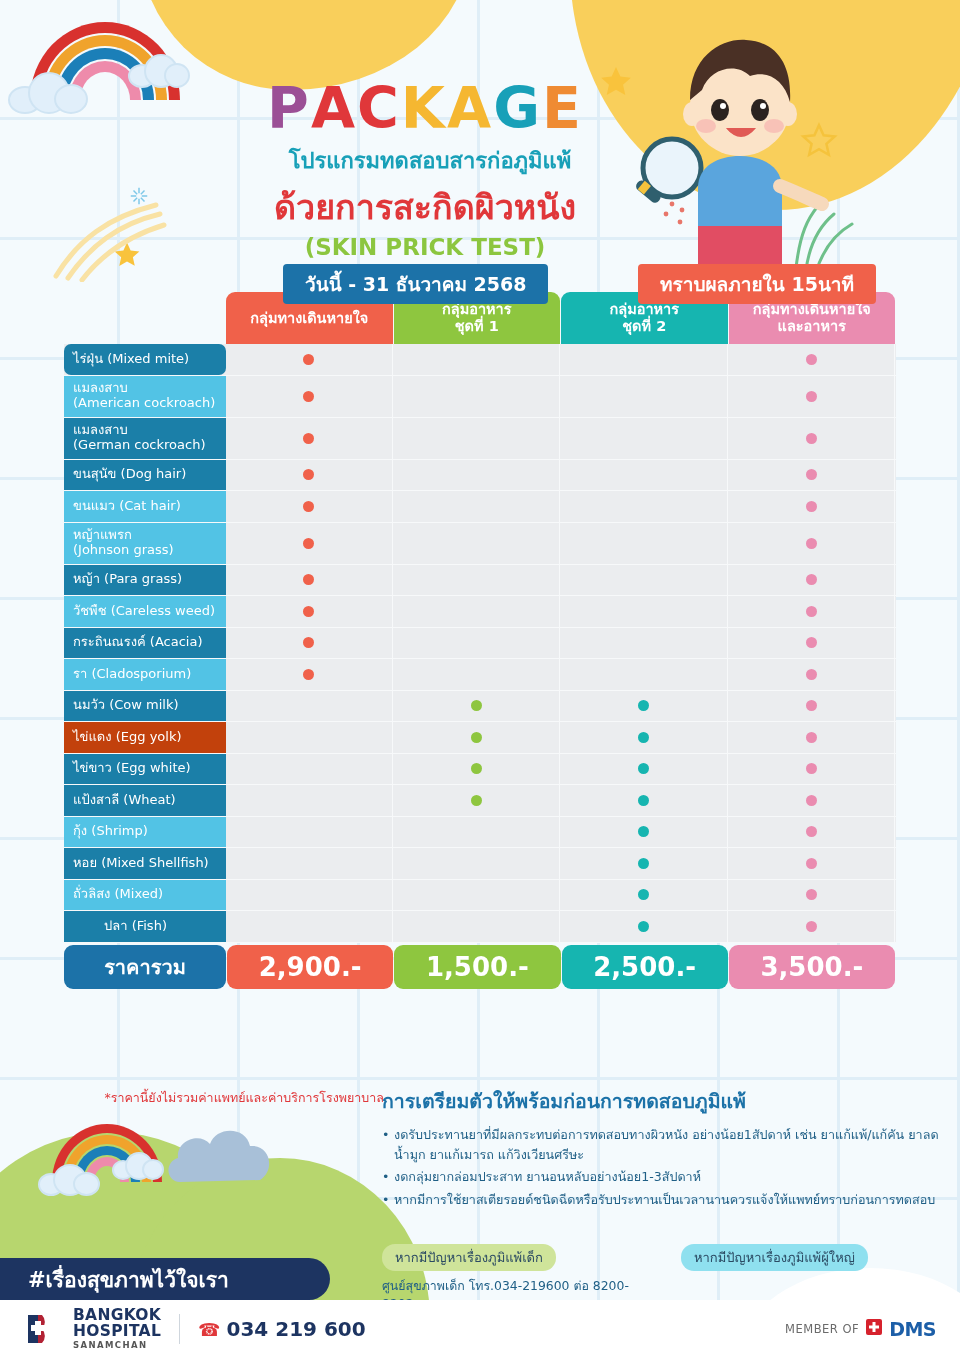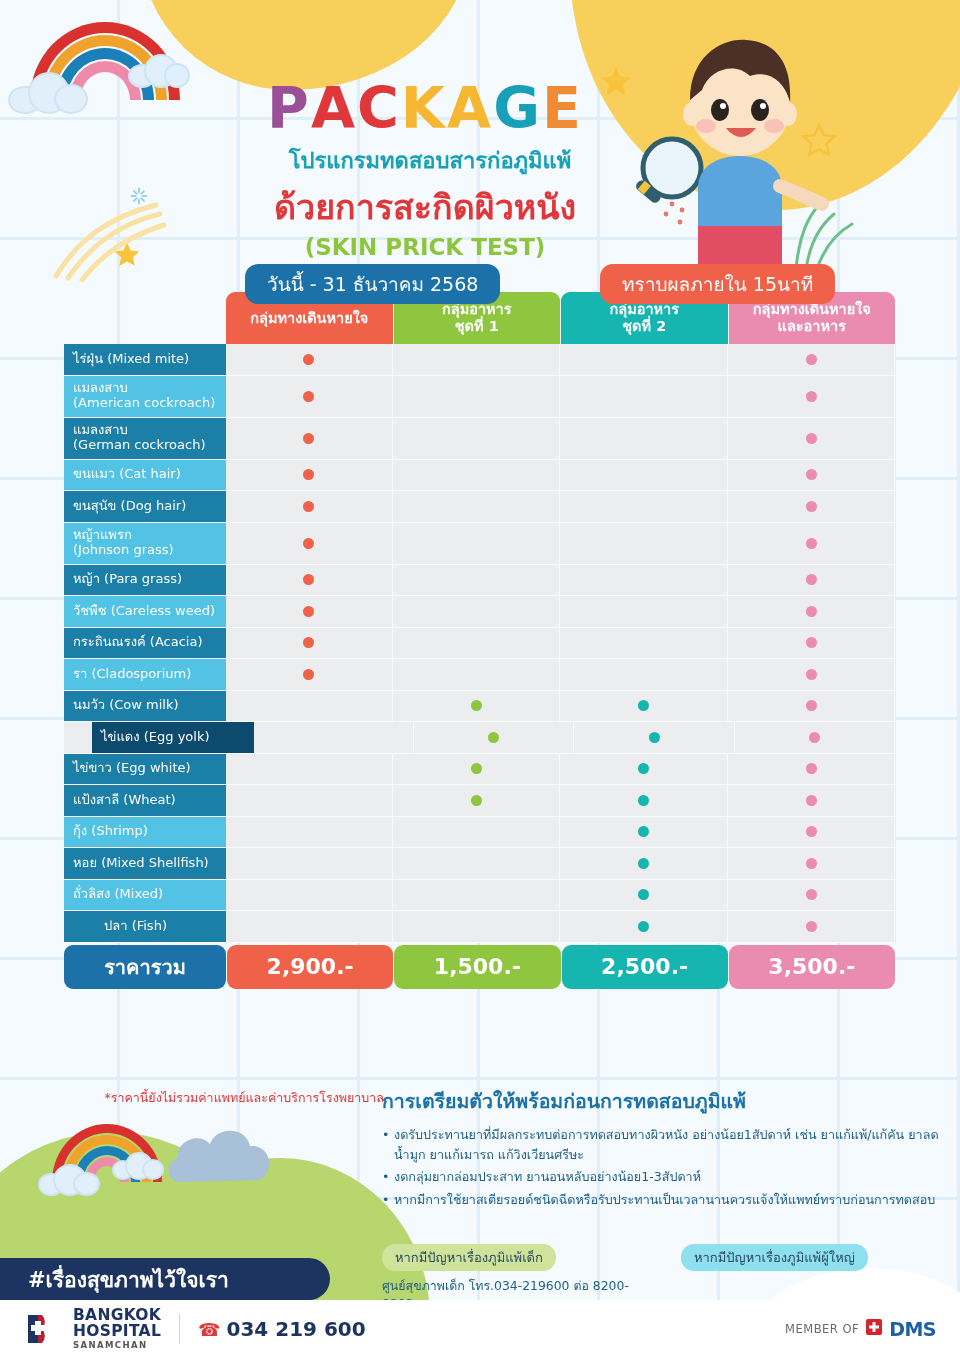--- a/index.html
+++ b/index.html
@@ -59,22 +59,22 @@
   .header{position:relative;z-index:5;text-align:center;padding-top:80px}
   .pkg{font-size:57px;font-weight:bold;letter-spacing:2px;line-height:1;
        font-family:"DejaVu Sans","Liberation Sans",sans-serif; margin-left:-110px}
   .pkg span{display:inline-block}
   .sub1{font-size:22px;color:#18a0b8;margin-top:6px;margin-left:-100px;font-weight:600}
   .sub2{font-size:34px;color:#e0373a;font-weight:bold;margin-top:2px;margin-left:-110px}
   .sub3{font-size:23px;color:#8cc63f;font-weight:bold;margin-top:0px;margin-left:-110px}
 
   .pill-row{position:relative;z-index:6;margin-top:10px;height:34px}
   .pill{
-    position:absolute; color:#fff; font-size:19px; font-weight:400;
-    border-radius:13px; padding:5px 22px; white-space:nowrap;
+    position:absolute; color:#fff; font-size:19px; font-weight:700;
+    border-radius:4px; padding:5px 22px; white-space:nowrap;margin-left:38px;
   }
   .pill-date{background:#1c72a8; left:245px; top:0}
   .pill-time{background:#f0614a; left:600px; top:0}
 
   
   .table{position:absolute; z-index:6; left:64px; top:292px; width:832px;}
   .thead{display:flex; height:52px; align-items:flex-end;}
   .th-spacer{width:162px;flex:0 0 162px}
   .th{
     flex:1; height:52px; color:#fff; font-size:14.5px; font-weight:600;
@@ -93,21 +93,21 @@
   .dot{width:11px;height:11px;border-radius:50%}
 
   .pricerow{display:flex;height:44px;margin-top:2px}
   .price-label{
     width:162px;flex:0 0 162px;background:#1c72a8;color:#fff;
     display:flex;align-items:center;justify-content:center;
     font-size:20px;font-weight:bold;border-radius:9px;margin-right:1px;
   }
   .price-cell{
     flex:1;display:flex;align-items:center;justify-content:center;
-    color:#fff;font-size:22px;font-weight:bold;border-radius:9px;margin-right:1px;
+    color:#fff;font-size:26px;font-weight:bold;border-radius:9px;margin-right:1px;
   }
 
   
   .note{
     position:absolute;z-index:7;left:64px;top:1088px;width:320px;
     text-align:right;color:#e0373a;font-size:12.5px;
   }
   .prep{position:absolute;z-index:7;left:382px;top:1086px;width:560px}
   .prep h3{color:#1c72a8;font-size:19.5px;margin-bottom:8px}
   .prep ul{list-style:none}
@@ -299,21 +299,21 @@
         <div class="th" style="background: rgb(22, 181, 176);">
           <div>กลุ่มอาหาร<br>ชุดที่ 2</div>
         </div>
         <div class="th" style="background: rgb(234, 140, 176);">
           <div>กลุ่มทางเดินหายใจ<br>และอาหาร</div>
         </div>
       </div>
   </div>
   <div class="tbody" id="tbody">
       <div class="trow">
-        <div class="rowlabel" style="background: rgb(27, 127, 168);">ไร่ฝุ่น (Mixed mite)</div>
+        <div class="rowlabel" style="background: rgb(27, 127, 168); border-radius: 7px;">ไร่ฝุ่น (Mixed mite)</div>
         <div class="cell">
           <div class="dot" style="background: rgb(240, 97, 74);"></div>
         </div>
         <div class="cell"></div>
         <div class="cell"></div>
         <div class="cell">
           <div class="dot" style="background: rgb(234, 140, 176);"></div>
         </div>
       </div>
       <div class="trow tall">
@@ -332,32 +332,32 @@
         <div class="cell">
           <div class="dot" style="background: rgb(240, 97, 74);"></div>
         </div>
         <div class="cell"></div>
         <div class="cell"></div>
         <div class="cell">
           <div class="dot" style="background: rgb(234, 140, 176);"></div>
         </div>
       </div>
       <div class="trow">
+        <div class="rowlabel" style="background: rgb(27, 127, 168);">ขนสุนัข (Dog hair)</div>
+        <div class="cell">
+          <div class="dot" style="background: rgb(240, 97, 74);"></div>
+        </div>
+        <div class="cell"></div>
+        <div class="cell"></div>
+        <div class="cell">
+          <div class="dot" style="background: rgb(234, 140, 176);"></div>
+        </div>
+      </div>
+      <div class="trow">
         <div class="rowlabel" style="background: rgb(82, 195, 229);">ขนแมว (Cat hair)</div>
-        <div class="cell">
-          <div class="dot" style="background: rgb(240, 97, 74);"></div>
-        </div>
-        <div class="cell"></div>
-        <div class="cell"></div>
-        <div class="cell">
-          <div class="dot" style="background: rgb(234, 140, 176);"></div>
-        </div>
-      </div>
-      <div class="trow">
-        <div class="rowlabel" style="background: rgb(27, 127, 168);">ขนสุนัข (Dog hair)</div>
         <div class="cell">
           <div class="dot" style="background: rgb(240, 97, 74);"></div>
         </div>
         <div class="cell"></div>
         <div class="cell"></div>
         <div class="cell">
           <div class="dot" style="background: rgb(234, 140, 176);"></div>
         </div>
       </div>
       <div class="trow tall">
@@ -422,21 +422,21 @@
           <div class="dot" style="background: rgb(142, 198, 63);"></div>
         </div>
         <div class="cell">
           <div class="dot" style="background: rgb(22, 181, 176);"></div>
         </div>
         <div class="cell">
           <div class="dot" style="background: rgb(234, 140, 176);"></div>
         </div>
       </div>
       <div class="trow">
-        <div class="rowlabel" style="background: #0c4a6e; margin-left: 28px;">ไข่แดง (Egg yolk)</div>
+        <div class="rowlabel" style="background: #c2410c;">ไข่แดง (Egg yolk)</div>
         <div class="cell"></div>
         <div class="cell">
           <div class="dot" style="background: rgb(142, 198, 63);"></div>
         </div>
         <div class="cell">
           <div class="dot" style="background: rgb(22, 181, 176);"></div>
         </div>
         <div class="cell">
           <div class="dot" style="background: rgb(234, 140, 176);"></div>
         </div>

